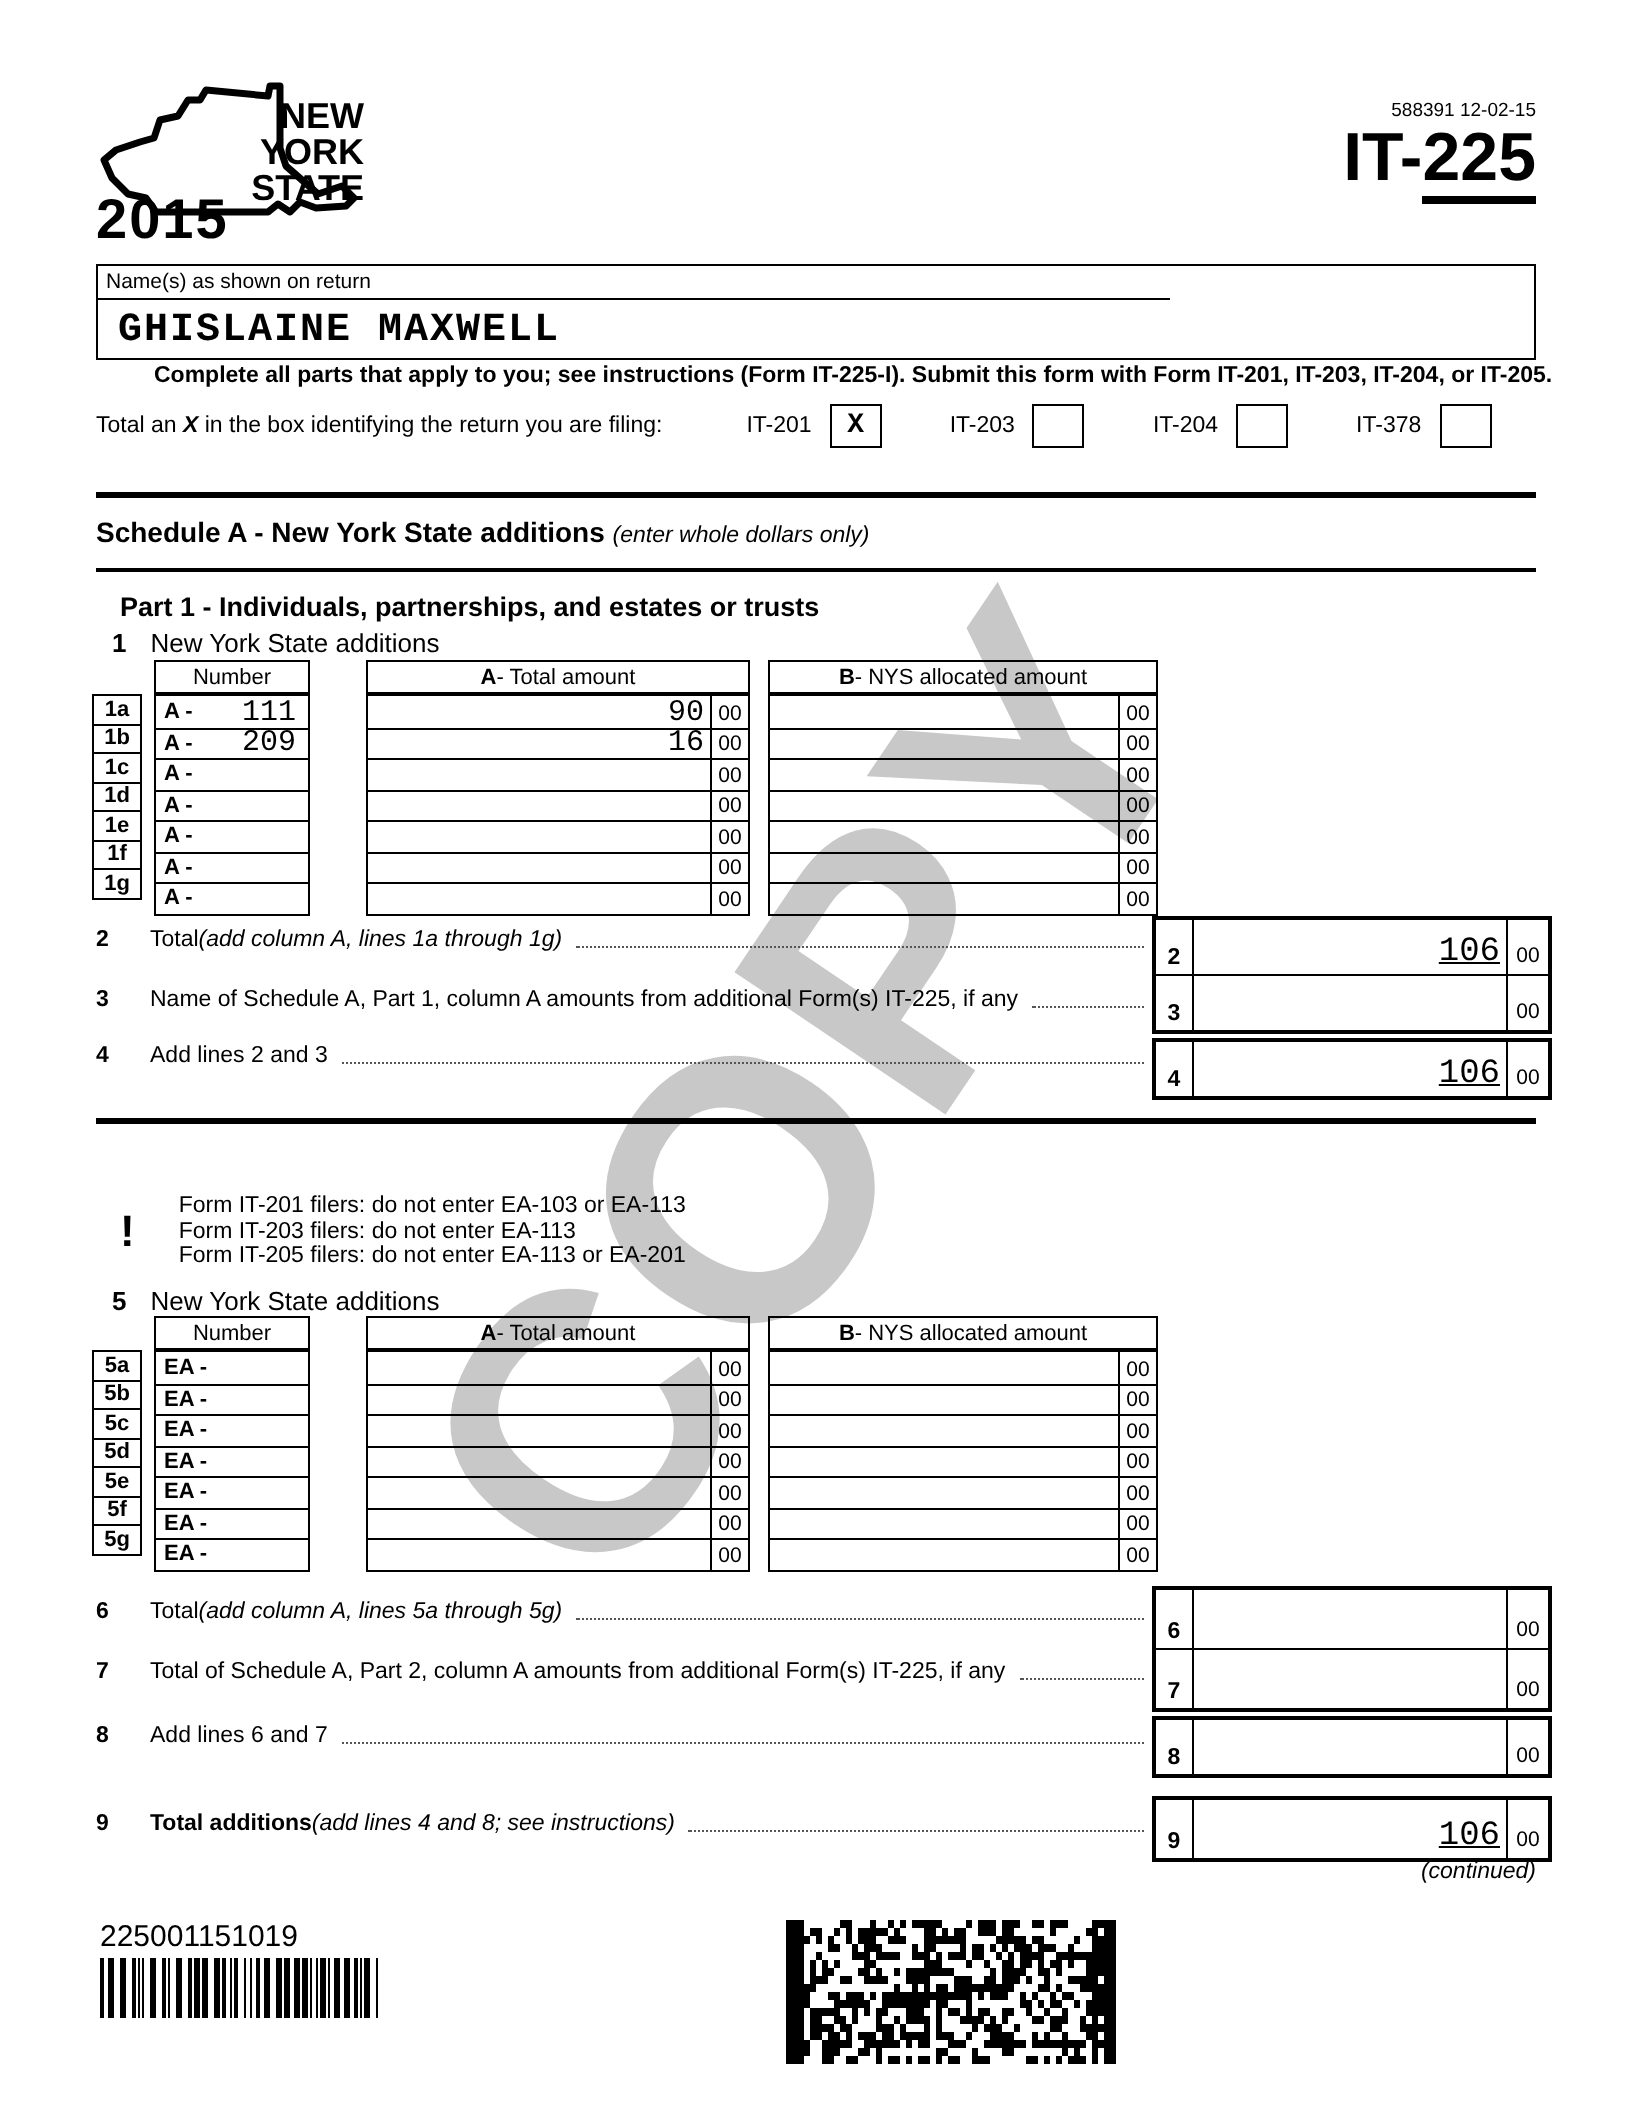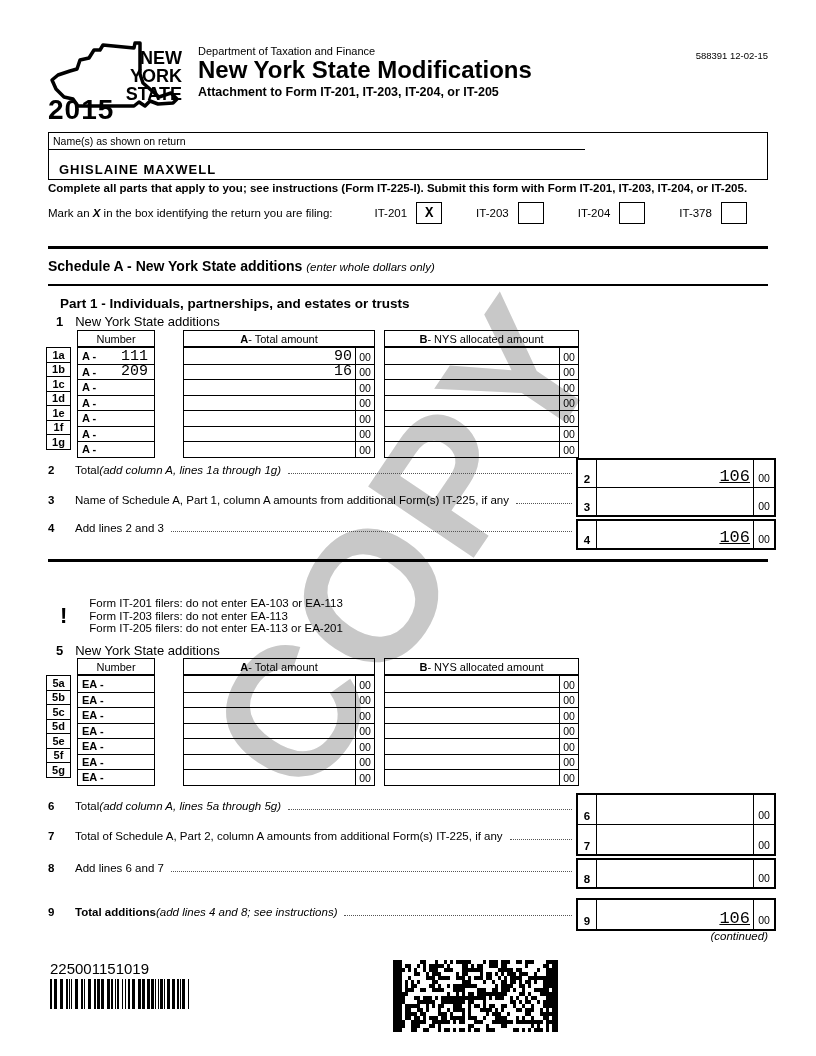--- a/index.html
+++ b/index.html
@@ -19,23 +19,23 @@
   .formno{font-size:34px;font-weight:bold;text-align:right;line-height:36px;}
   .formno .u{border-bottom:4px solid #000;}
   svg text{font-family:"Liberation Sans",sans-serif;}
   
   .namebox{position:absolute;left:48px;top:132px;width:718px;height:46px;border:1.5px solid #000;display:flex;}
   .nb-l{width:536px;display:flex;flex-direction:column;}
   .nb-r{flex:1;border-left:1.5px solid #000;display:flex;flex-direction:column;}
   .nb-lab{font-size:10.5px;padding:2px 4px;border-bottom:1.5px solid #000;white-space:nowrap;}
   .nb-r .nb-lab{border-bottom:1.5px solid #000;}
   .nb-val{flex:1;display:flex;align-items:flex-end;padding:0 0 2px 10px;
-          font-family:Liberation Sans, sans-serif;font-size:13px;font-weight:bold;letter-spacing:1px;}
+          font-family:Liberation Mono, monospace;font-size:20px;font-weight:bold;letter-spacing:1px;}
   .redact{align-self:flex-end;margin-left:46px;width:88px;height:23px;background:#000;}
-  .boldline{font-size:11.5px;font-weight:bold;}
+  .boldline{font-size:11.5px;font-weight:bold;margin-left:29px;}
   
   .filing{position:absolute;left:48px;top:202px;width:720px;display:flex;align-items:center;font-size:11.5px;}
   .opt{display:flex;align-items:center;margin-left:34px;}
   .opt .olab{margin-right:9px;}
   .cb{width:24px;height:20px;border:1.5px solid #000;display:flex;align-items:center;justify-content:center;
       font-family:"Liberation Mono",monospace;font-weight:bold;font-size:14px;}
   
   .sched{font-size:14px;font-weight:bold;}
   .sched .it{font-weight:normal;font-style:italic;font-size:11.5px;}
   .part{font-size:13.5px;font-weight:bold;}
@@ -96,39 +96,35 @@
 
     <div class="abs" style="left:46px;top:40px;">
       <svg width="142" height="82" viewBox="0 0 142 82">
         <path d="M6 40 L12 35 L24 31 L31 29 L34 20 L43 18 L48 10 L54 10 L57 5 L88 8 L89 3 L94 3 L94 34 L97 43 L113 57 L125 53 L131 59 L127 63 L112 64 L104 61 L99 66 L93 62 L88 66 L32 66 L27 59 L18 57 L10 49 Z" fill="none" stroke="#000" stroke-width="3.5" stroke-linejoin="round"></path>
         <text x="136" y="24" text-anchor="end" font-size="18" font-weight="bold">NEW</text>
         <text x="136" y="42" text-anchor="end" font-size="18" font-weight="bold">YORK</text>
         <text x="136" y="60" text-anchor="end" font-size="18" font-weight="bold">STATE</text>
         <text x="2" y="79" font-size="28" font-weight="bold" letter-spacing="1">2015</text>
       </svg>
     </div>
-    <div class="abs" style="left:198px;top:45px;width:420px;">
-      <div class="dept">Department of Taxation and Finance</div>
-      <div class="title">New York State Modifications</div>
-      <div class="subtitle">Attachment to Form IT-201, IT-203, IT-204, or IT-205</div>
-    </div>
     <div class="abs" style="right:48px;top:50px;width:140px;">
       <div class="code">588391  12-02-15</div>
+      <div class="formno"><span>IT-</span><span class="u">225</span></div>
     </div>
 
     <div class="namebox">
       <div class="nb-l">
         <div class="nb-lab">Name(s) as shown on return</div>
         <div class="nb-val">GHISLAINE MAXWELL</div>
       </div>
     </div>
     <div class="abs boldline" style="left:48px;top:182px;">Complete all parts that apply to you; see instructions (Form IT-225-I). Submit this form with Form IT-201, IT-203, IT-204, or IT-205.</div>
 
     <div class="filing">
-      <span><span>Mark an </span><b><i>X</i></b><span> in the box identifying the return you are filing:</span></span>
+      <span><span>Total an </span><b><i>X</i></b><span> in the box identifying the return you are filing:</span></span>
       <span class="opt" style="margin-left:42px;">
         <span class="olab">IT-201</span>
         <span class="cb">X</span>
       </span>
       <span class="opt">
         <span class="olab">IT-203</span>
         <span class="cb"></span>
       </span>
       <span class="opt">
         <span class="olab">IT-204</span>

